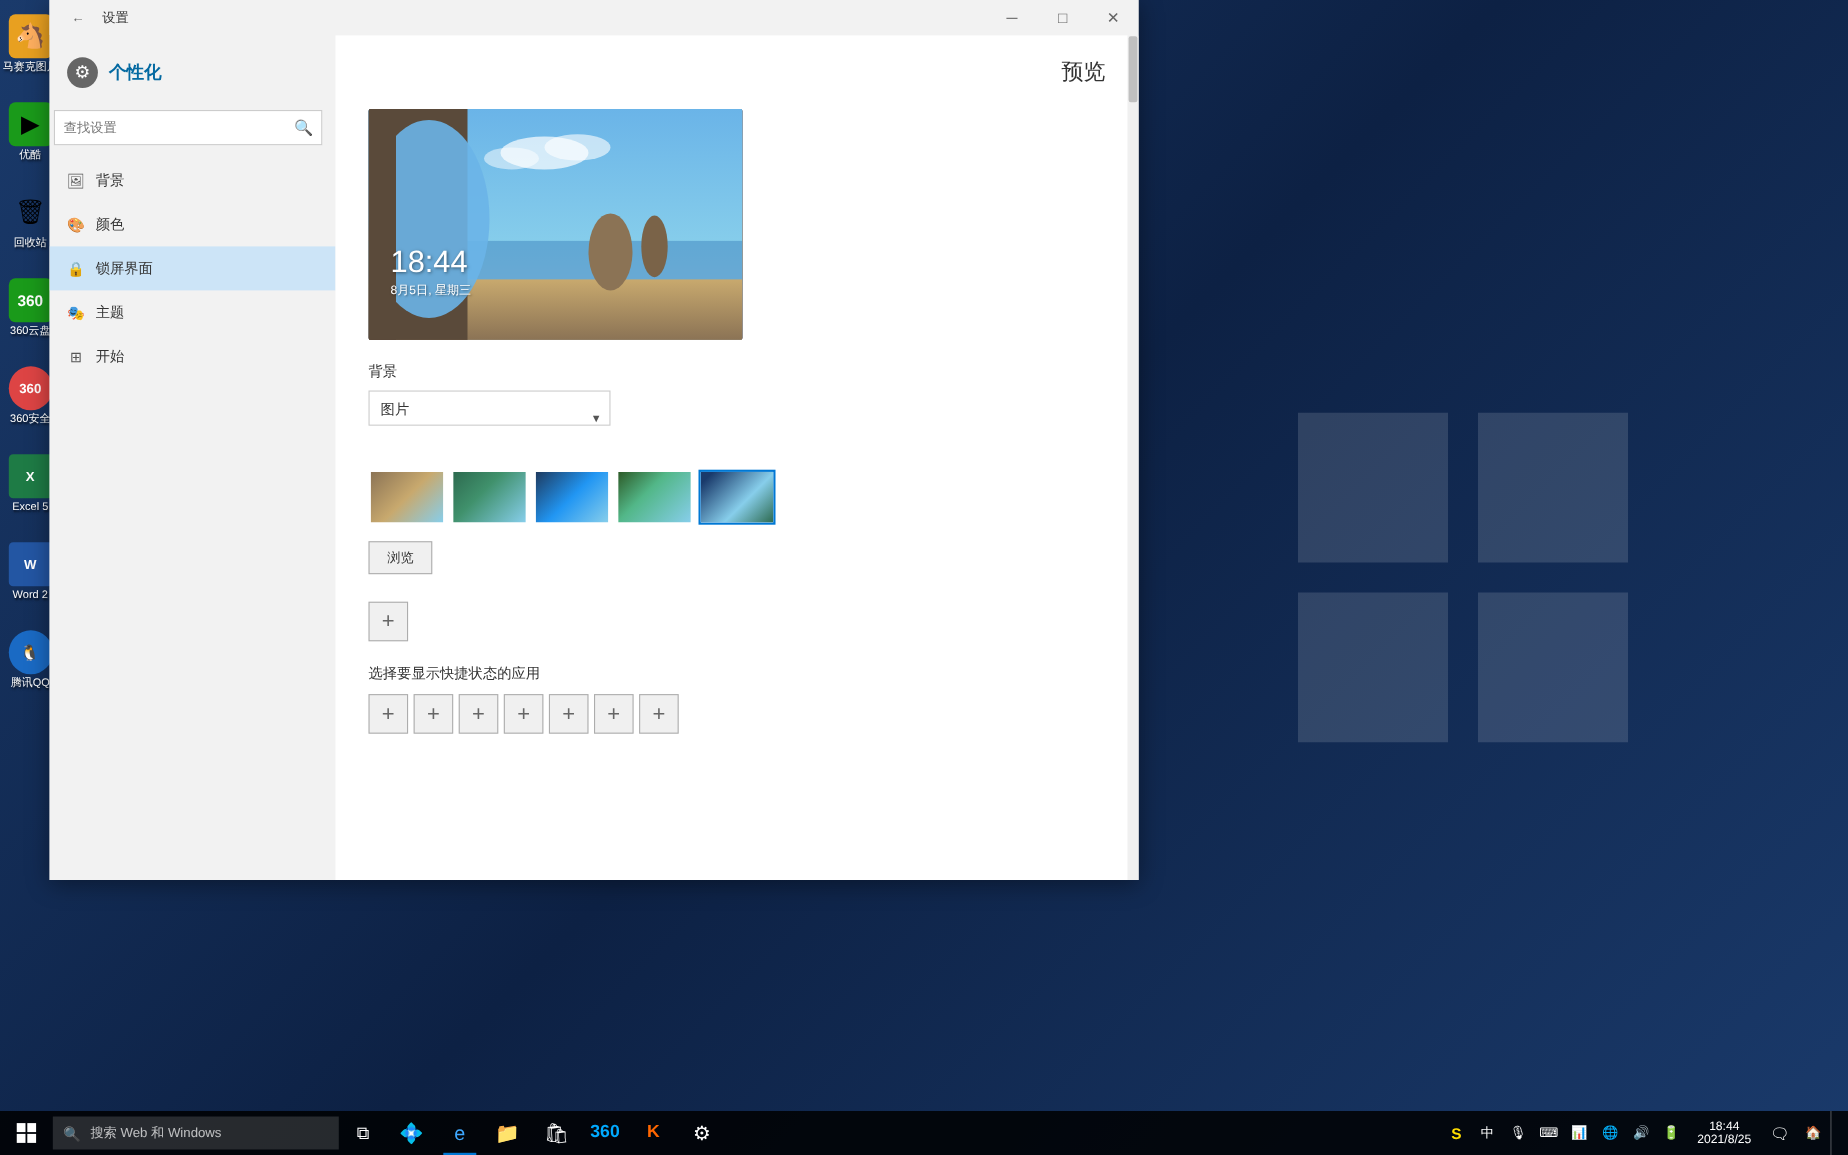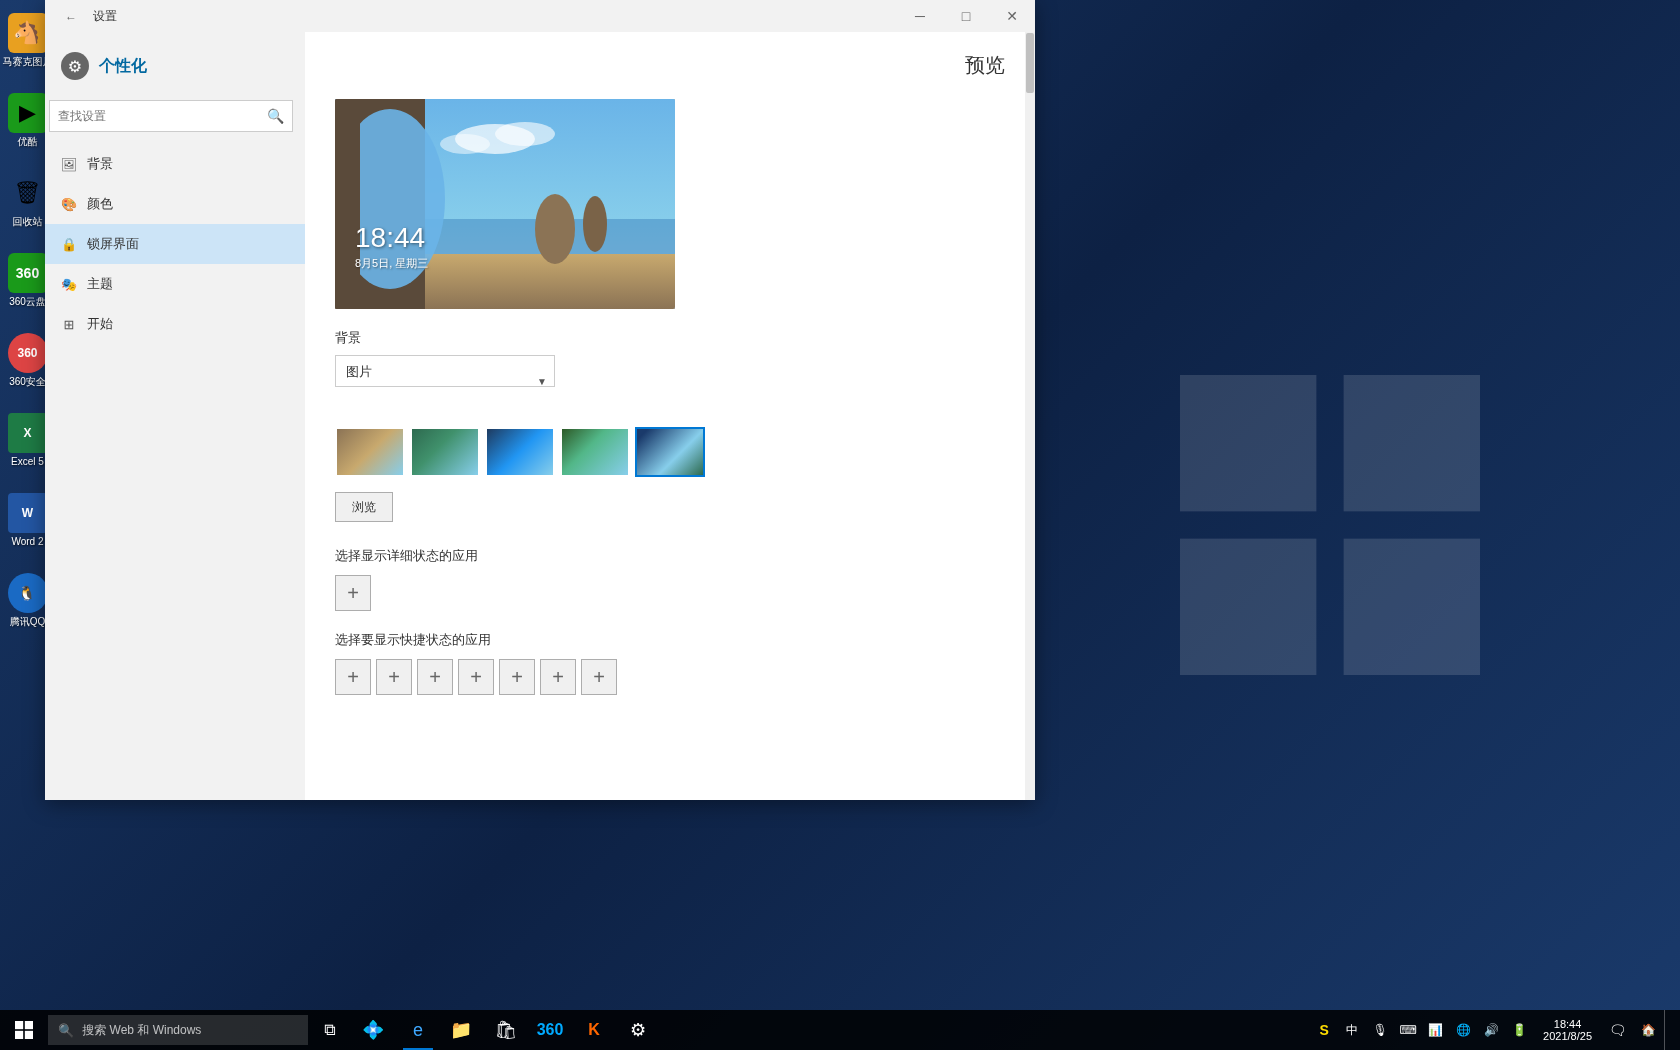--- a/index.html
+++ b/index.html
@@ -753,21 +753,20 @@
           </div>
           <div class="thumb thumb-5 selected">
             <div class="thumb-inner"></div>
           </div>
         </div>
 
         
         <button class="browse-btn">浏览</button>
 
         
-        <p class="status-section-label">选择显示详细状态的应用</p>
         <button class="add-btn">+</button>
 
         
         <p class="quick-status-label">选择要显示快捷状态的应用</p>
         <div class="quick-btns">
           <button class="quick-add-btn">+</button>
           <button class="quick-add-btn">+</button>
           <button class="quick-add-btn">+</button>
           <button class="quick-add-btn">+</button>
           <button class="quick-add-btn">+</button>

